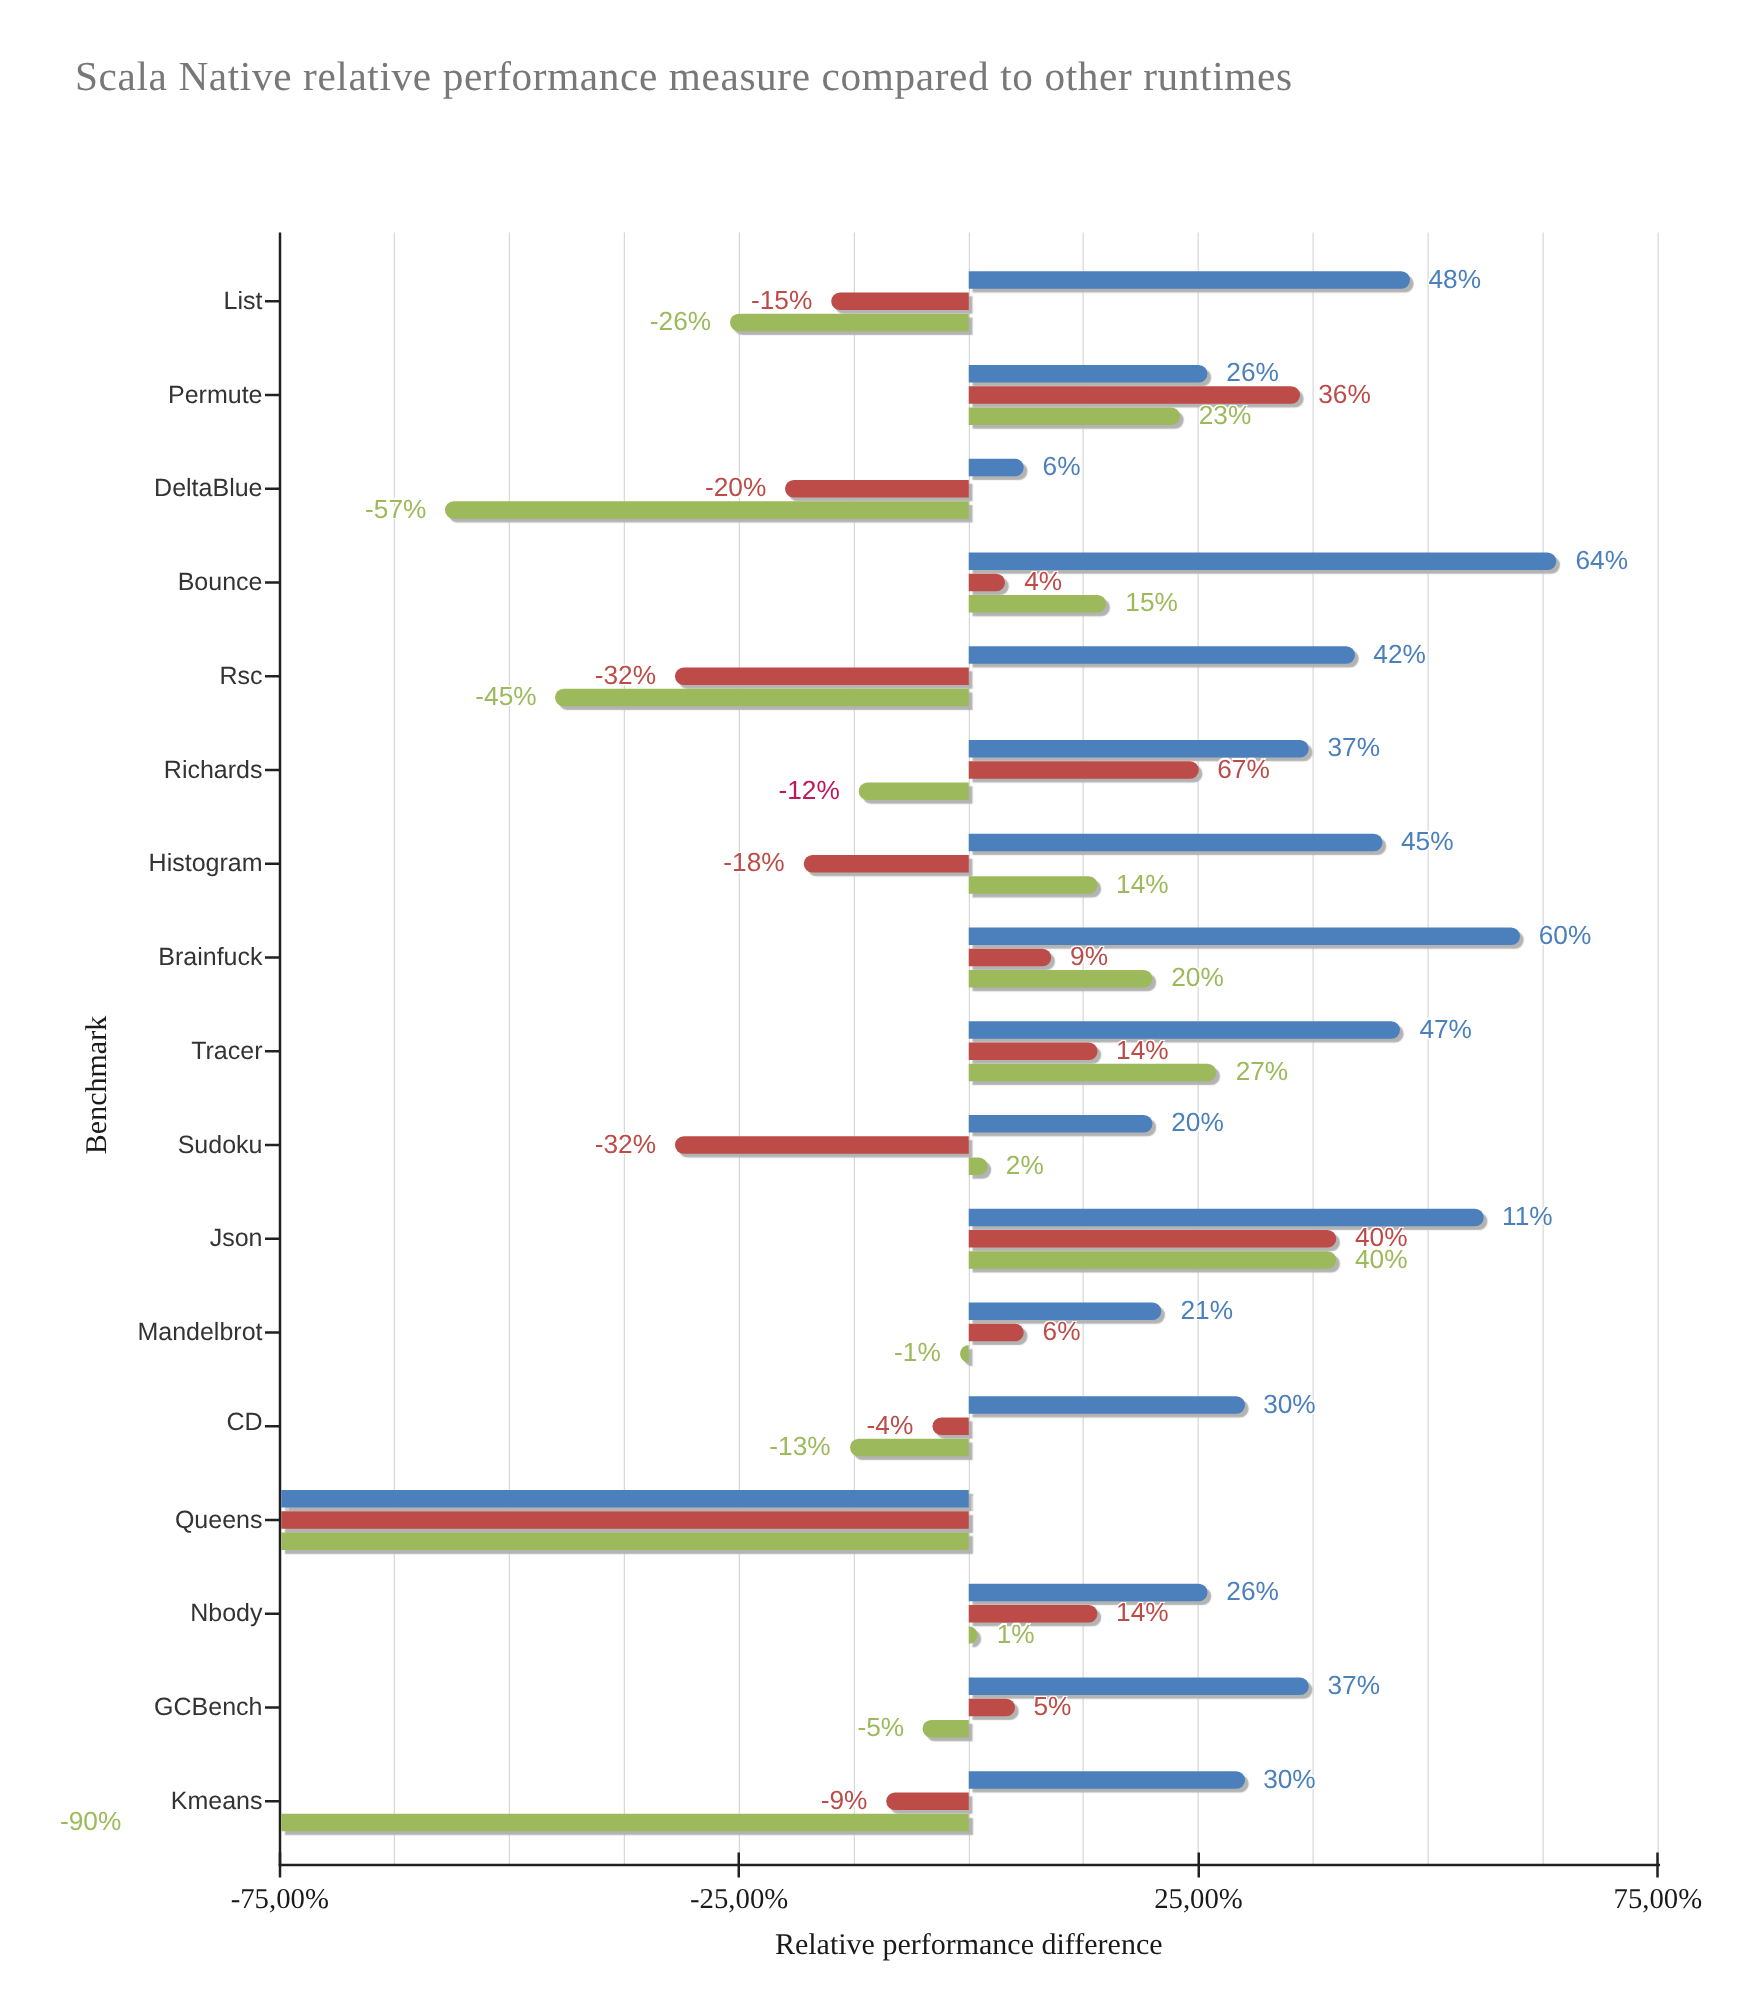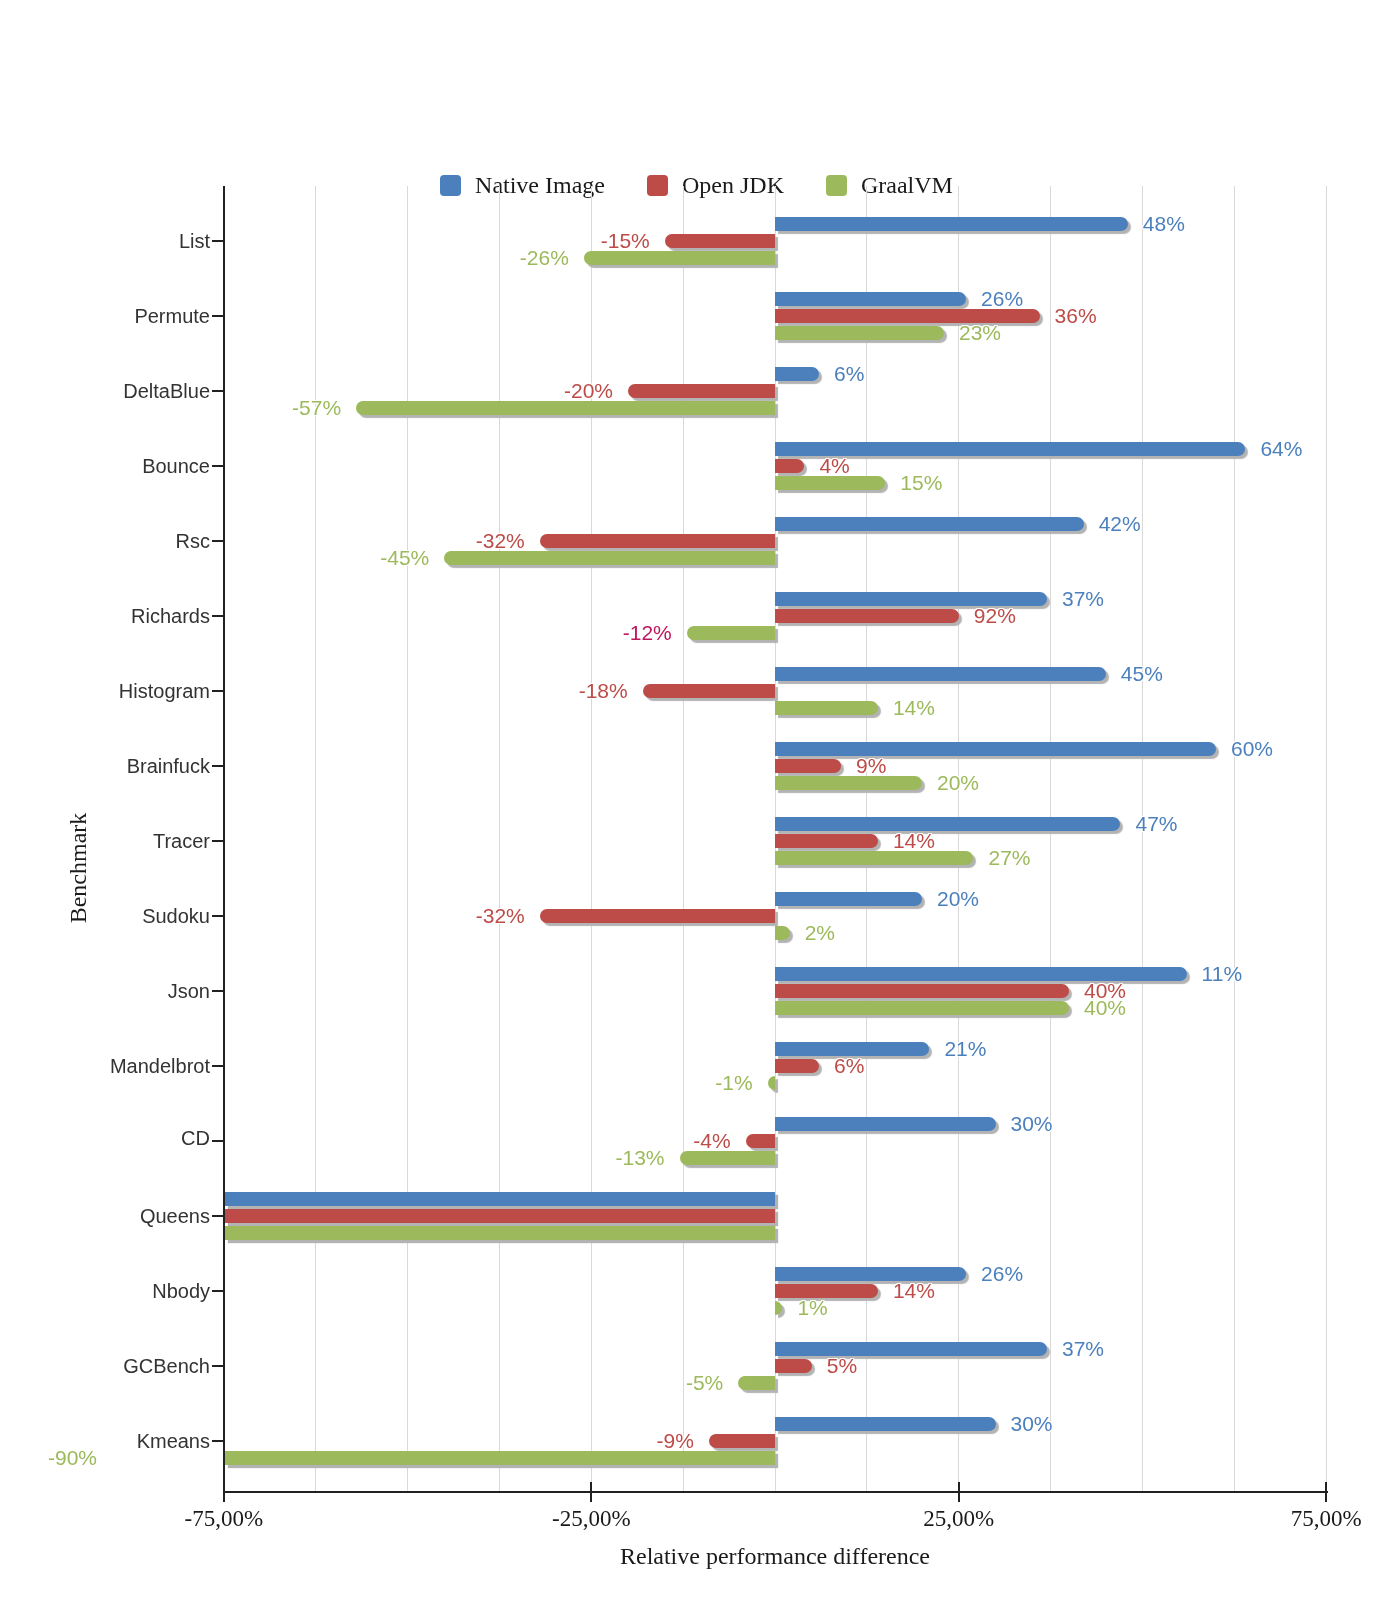--- a/index.html
+++ b/index.html
@@ -64,35 +64,22 @@
   .bar-label{
     position:absolute;height:24px;line-height:24px;
     font-size:21px;white-space:nowrap;
     text-shadow:1px 1px 0 #fff,-1px -1px 0 #fff,1px -1px 0 #fff,-1px 1px 0 #fff;
   }
 </style>
 </head>
 <body>
 
 <div class="figure">
-
-  <div class="legend" id="legend">
-      <div class="legend-item">
-        <div class="legend-swatch" style="background: rgb(76, 128, 189);"></div>
-        <div class="legend-label">Native Image</div>
-      </div>
-      <div class="legend-item">
-        <div class="legend-swatch" style="background: rgb(189, 75, 71);"></div>
-        <div class="legend-label">Open JDK</div>
-      </div>
-      <div class="legend-item">
-        <div class="legend-swatch" style="background: rgb(156, 186, 91);"></div>
-        <div class="legend-label">GraalVM</div>
-      </div>
-    </div>
+  <div class="chart-title">Scala Native relative performance measure compared to other runtimes</div>
+
 
   <div id="plot">
       <div class="gridline" style="left: 315.1px;"></div>
       <div class="gridline" style="left: 407px;"></div>
       <div class="gridline" style="left: 498.9px;"></div>
       <div class="gridline" style="left: 590.8px;"></div>
       <div class="gridline" style="left: 682.6px;"></div>
       <div class="gridline" style="left: 774.5px;"></div>
       <div class="gridline" style="left: 866.4px;"></div>
       <div class="gridline" style="left: 958.3px;"></div>
@@ -148,21 +135,21 @@
       <div class="bar-label" style="top: 511.5px; color: rgb(76, 128, 189); left: 1098.7px;">42%</div>
       <div class="bar neg" style="left: 539.8px; top: 533.5px; width: 235.2px; background: rgb(189, 75, 71);"></div>
       <div class="bar-label" style="top: 528.5px; color: rgb(189, 75, 71); left: 524.8px; transform: translateX(-100%);">-32%</div>
       <div class="bar neg" style="left: 444.3px; top: 550.5px; width: 330.8px; background: rgb(156, 186, 91);"></div>
       <div class="bar-label" style="top: 545.5px; color: rgb(156, 186, 91); left: 429.3px; transform: translateX(-100%);">-45%</div>
       <div class="category-label" style="top: 602.5px;">Richards</div>
       <div class="y-tick" style="top: 614.5px;"></div>
       <div class="bar pos" style="left: 775px; top: 591.5px; width: 271.9px; background: rgb(76, 128, 189);"></div>
       <div class="bar-label" style="top: 586.5px; color: rgb(76, 128, 189); left: 1062px;">37%</div>
       <div class="bar pos" style="left: 775px; top: 608.5px; width: 183.8px; background: rgb(189, 75, 71);"></div>
-      <div class="bar-label" style="top: 603.5px; color: rgb(189, 75, 71); left: 973.8px;">92%</div>
+      <div class="bar-label" style="top: 603.5px; color: rgb(189, 75, 71); left: 973.8px;">67%</div>
       <div class="bar neg" style="left: 686.8px; top: 625.5px; width: 88.2px; background: rgb(156, 186, 91);"></div>
       <div class="bar-label" style="top: 620.5px; color: #be185d; left: 671.8px; transform: translateX(-100%);">-12%</div>
       <div class="category-label" style="top: 677.5px;">Histogram</div>
       <div class="y-tick" style="top: 689.5px;"></div>
       <div class="bar pos" style="left: 775px; top: 666.5px; width: 330.8px; background: rgb(76, 128, 189);"></div>
       <div class="bar-label" style="top: 661.5px; color: rgb(76, 128, 189); left: 1120.8px;">45%</div>
       <div class="bar neg" style="left: 642.7px; top: 683.5px; width: 132.3px; background: rgb(189, 75, 71);"></div>
       <div class="bar-label" style="top: 678.5px; color: rgb(189, 75, 71); left: 627.7px; transform: translateX(-100%);">-18%</div>
       <div class="bar pos" style="left: 775px; top: 700.5px; width: 102.9px; background: rgb(156, 186, 91);"></div>
       <div class="bar-label" style="top: 695.5px; color: rgb(156, 186, 91); left: 892.9px;">14%</div>

